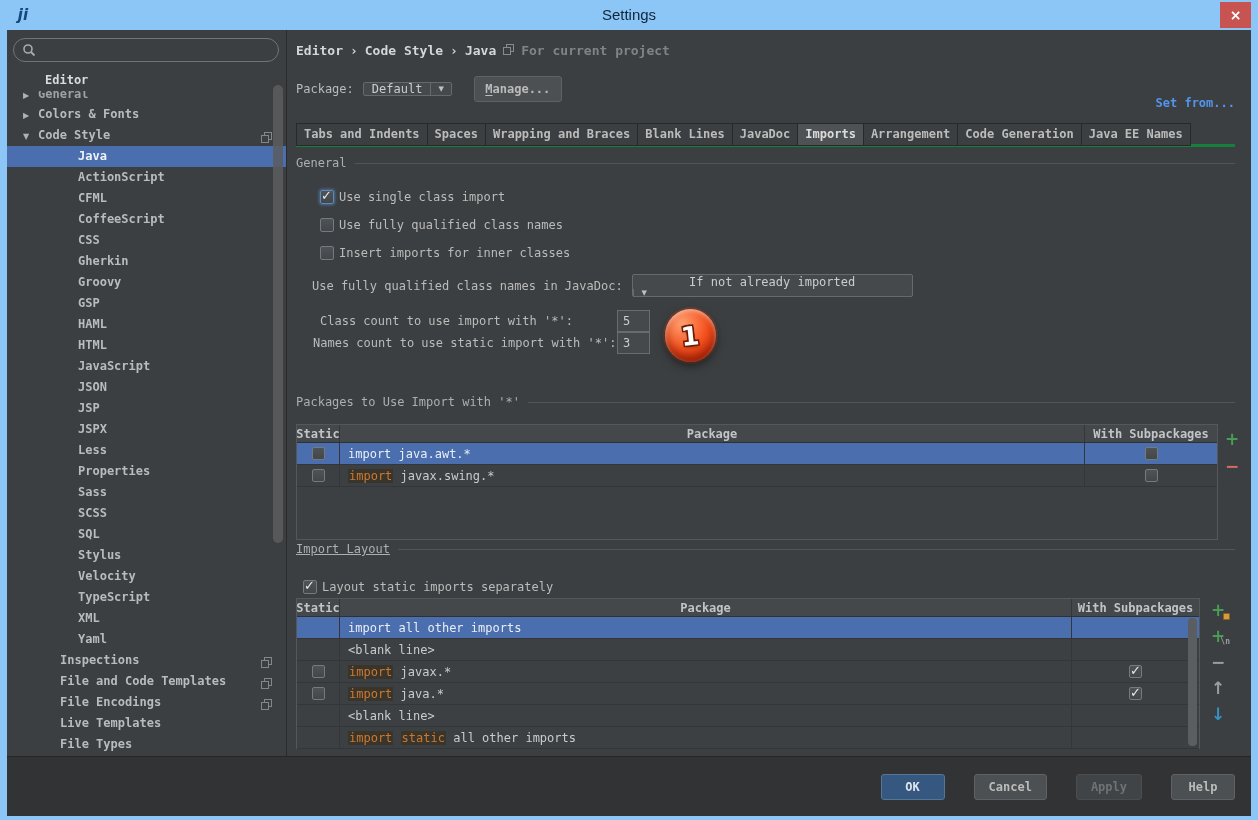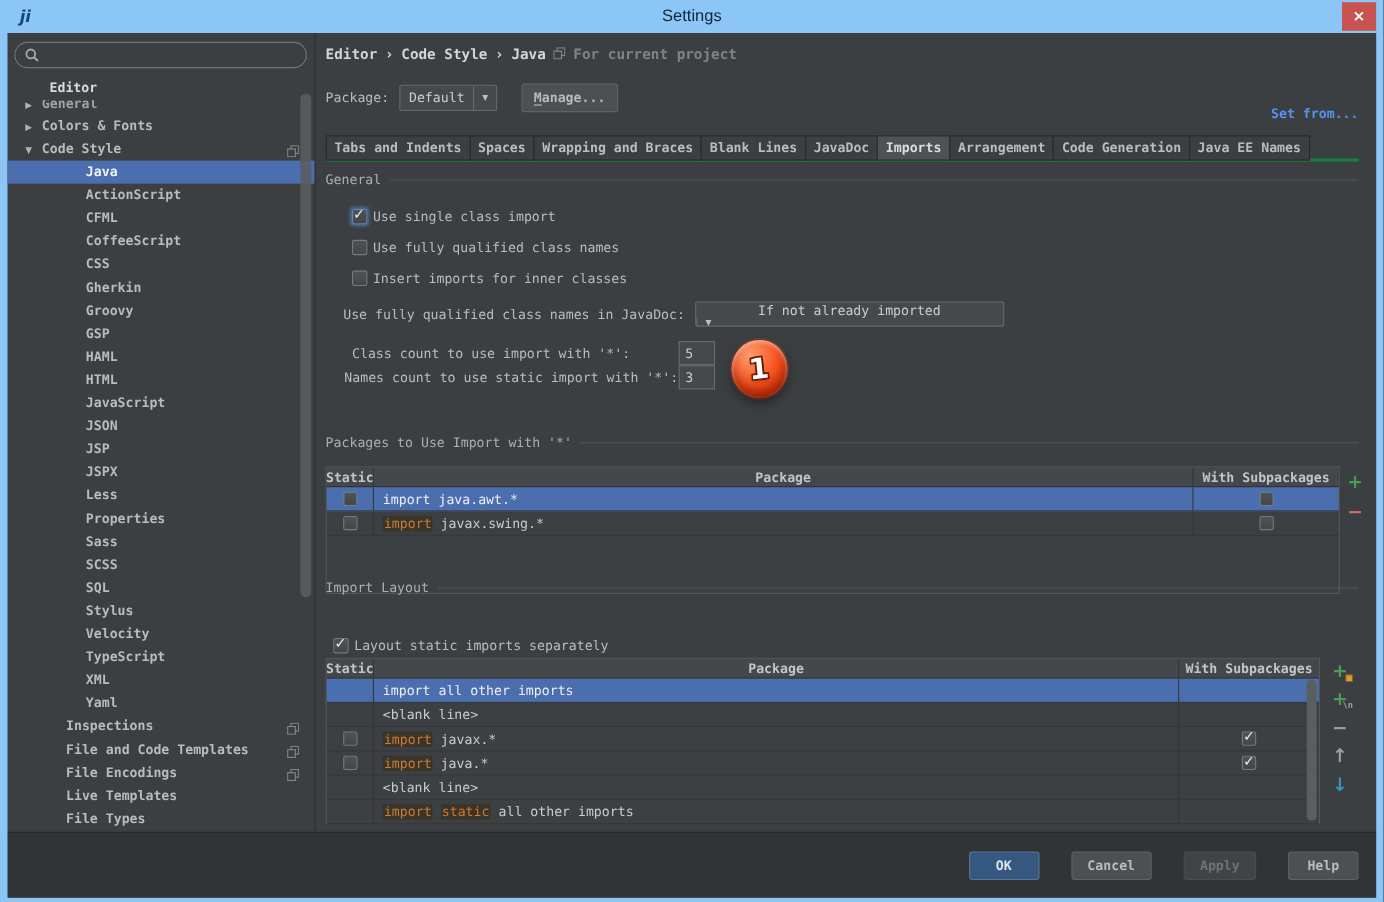--- a/index.html
+++ b/index.html
@@ -31,21 +31,21 @@
   .trow.clipped { height:13px; overflow:hidden; color:#9fa3a6; }
   .trow.clipped .inner { display:block; margin-top:-7px; }
   .copy-ico { position:absolute; right:14px; top:4px; opacity:.75; }
   .sb-scroll { position:absolute; right:3px; top:55px; width:10px; height:458px; border-radius:5px; background:#5a5d5f; opacity:.85; }
 
   
   .main { position:relative; flex:1; background:#3c3f41; overflow:hidden; color:#bbbbbb; }
   .crumbs { position:absolute; left:9px; top:10px; height:20px; display:flex; align-items:center; gap:7px; font-size:13px; font-weight:bold; color:#d4d7da; }
   .crumbs .note { font-weight:bold; color:#7f8487; }
   .scheme-row { position:absolute; left:9px; top:46px; height:26px; display:flex; align-items:center; font-size:12px; }
-  .combo { display:flex; align-items:center; height:24px; background:#45494c; border:1px solid #646a6d; border-radius:2px; color:#ccc; cursor:pointer; }
+  .combo { display:flex; align-items:center; height:14px; background:#45494c; border:1px solid #646a6d; border-radius:2px; color:#ccc; cursor:pointer; }
   .combo .val { padding:0 8px; flex:1; }
   .combo .arr { width:22px; align-self:stretch; border-left:1px solid #646a6d; display:flex; align-items:center; justify-content:center; font-size:7px; color:#c0c0c0; font-family:"DejaVu Sans",sans-serif; }
   .btn { height:26px; padding:0 14px; background:#4c5052; border:1px solid #5e6264; border-radius:3px; color:#bbb; font:bold 12px "DejaVu Sans Mono",monospace; display:inline-flex; align-items:center; justify-content:center; cursor:pointer; }
   .setfrom { position:absolute; right:16px; top:66px; color:#5394ec; font-size:12px; font-weight:bold; cursor:pointer; }
 
   .tabs { position:absolute; left:9px; top:93px; right:16px; height:24px; display:flex; border-bottom:3px solid #15803d; }
   .tab { height:23px; line-height:21px; padding:0 7px; font-size:12px; font-weight:bold; color:#bcbcbc; background:#3c3f41; border:1px solid #282828; margin-right:-1px; cursor:pointer; }
   .tab.selected { background:#4e5254; color:#dcdcdc; }
 
   .seclabel { position:absolute; left:9px; right:16px; display:flex; align-items:center; font-size:12px; color:#aaafb3; }
@@ -270,21 +270,21 @@
               <div class="c2" style="width: 132px;">
                 <span class="cb"></span>
               </div>
             </div>
           </div>
         <div class="vtoolbar" id="tb1" style="left:936px; top:400px; gap:9px;">
             <div class="tbtn g-green">+</div>
             <div class="tbtn g-red">−</div>
           </div>
 
-        <div class="seclabel" style="top:497px;">
+        <div class="seclabel" style="top:512px;text-decoration:underline;">
             <span>Import Layout</span>
             <span class="line"></span>
           </div>
         <div class="cbrow" style="left:16px; top:548px;" id="layoutcb">
             <span class="cb checked"></span>
             <span>Layout static imports separately</span>
           </div>
         <div class="tbl" id="tbl2" style="top:568px; width:904px; height:151px;">
           <div class="tbl-scroll"></div>
         <div class="thead">

